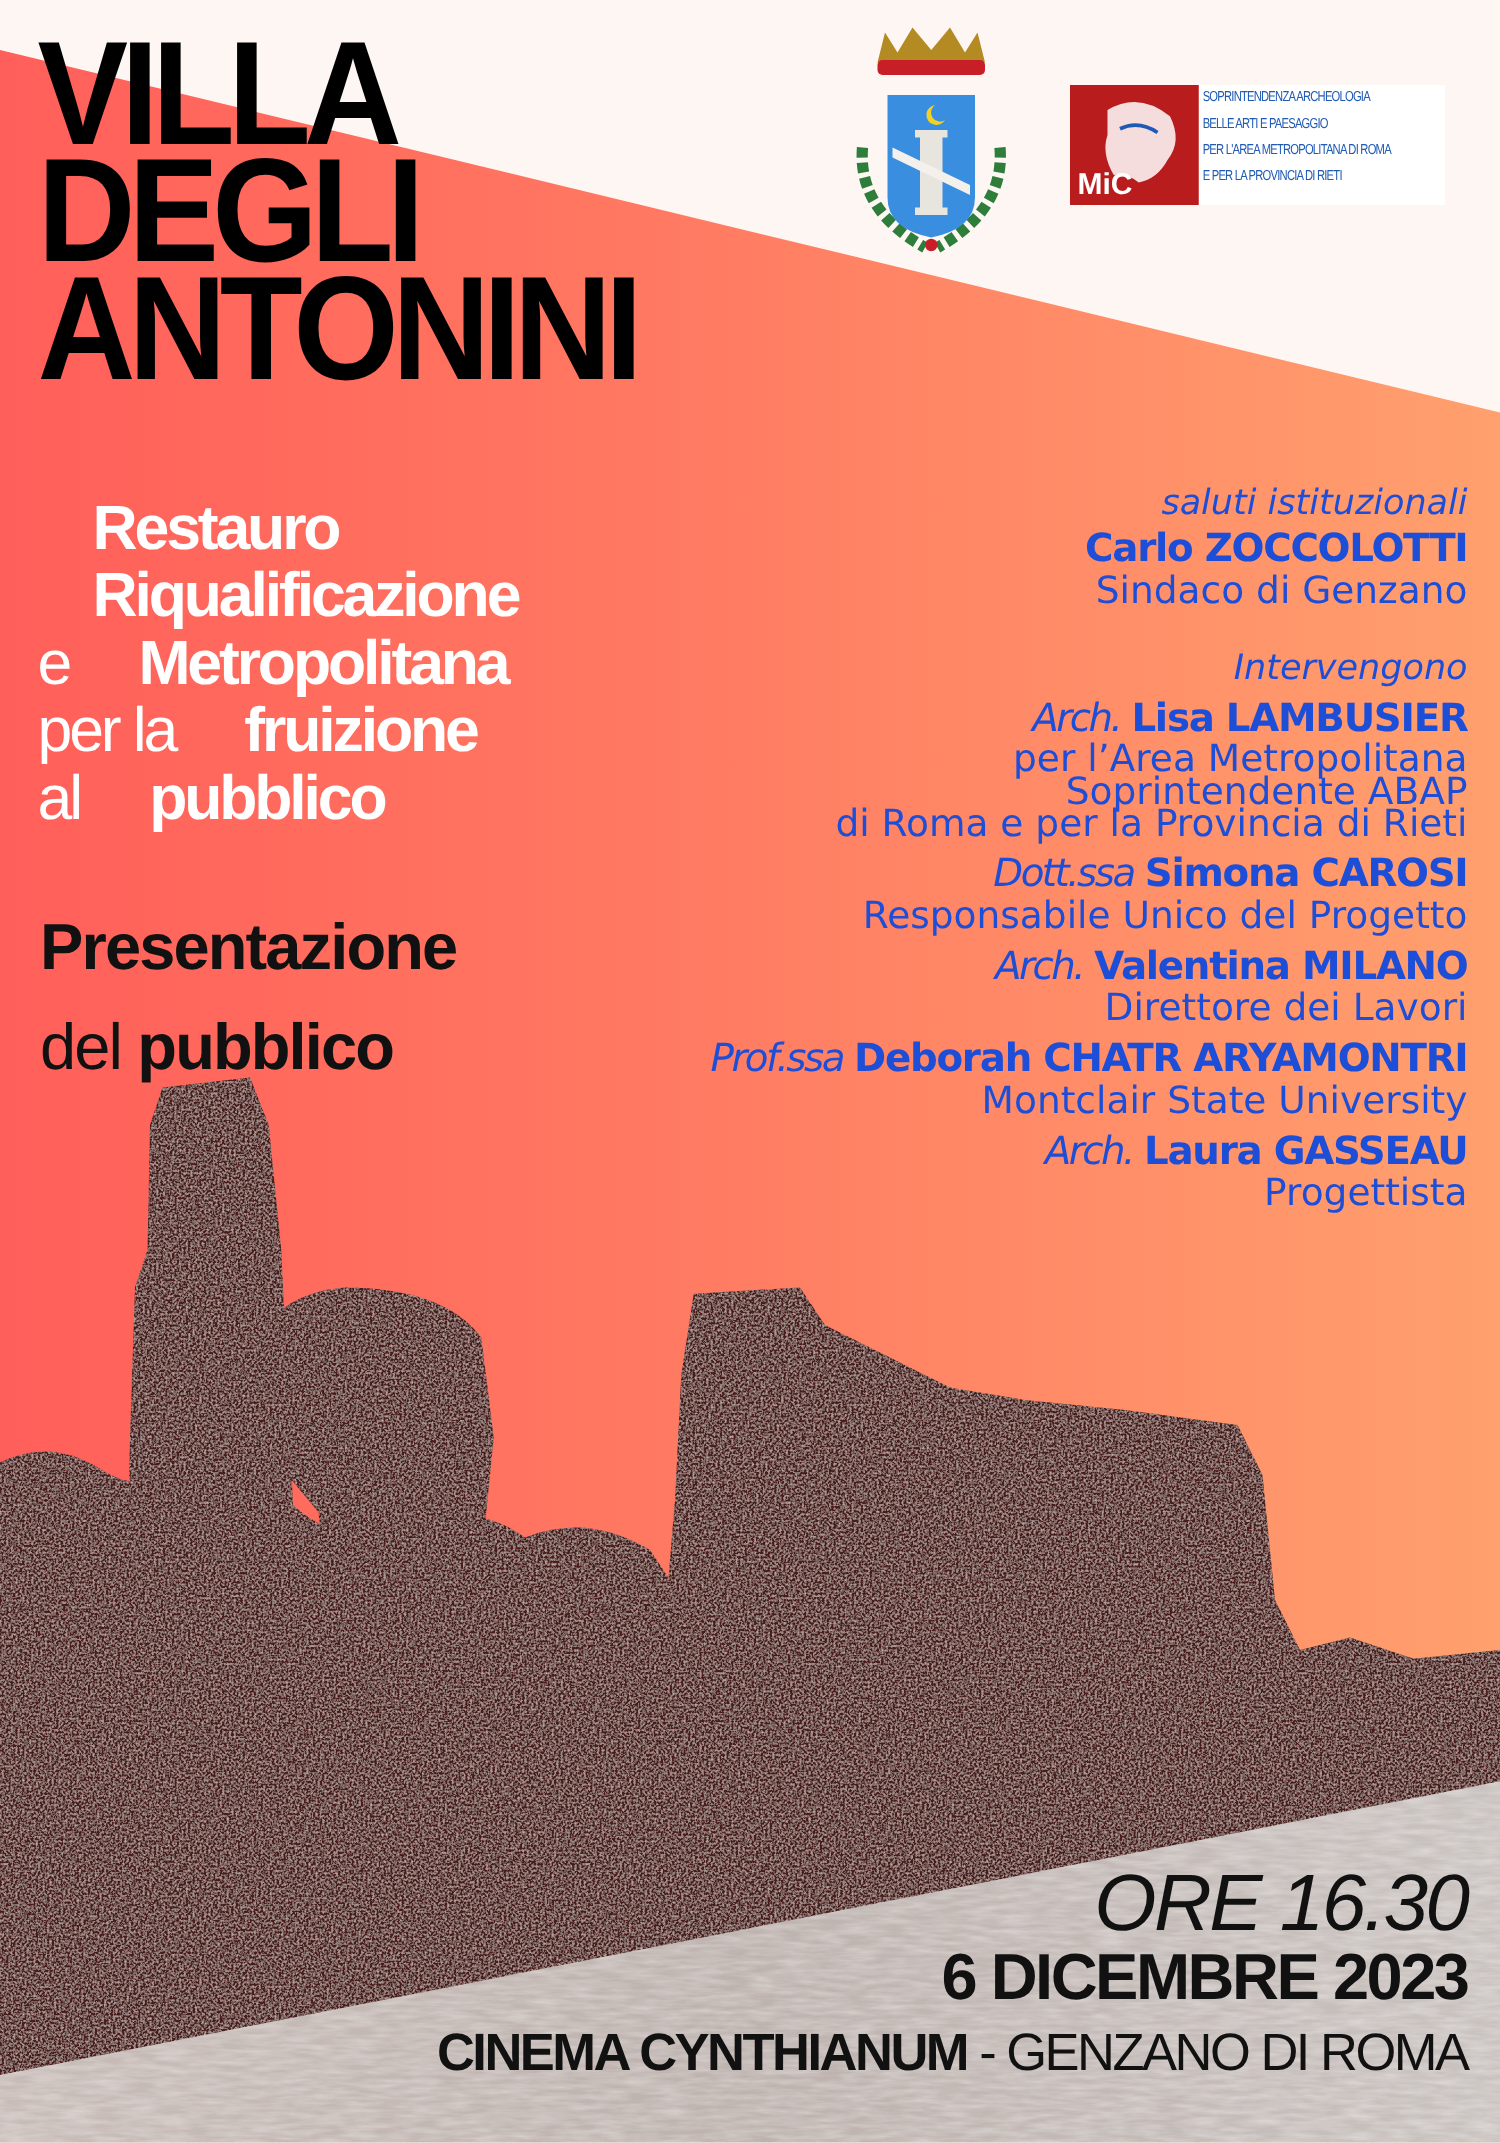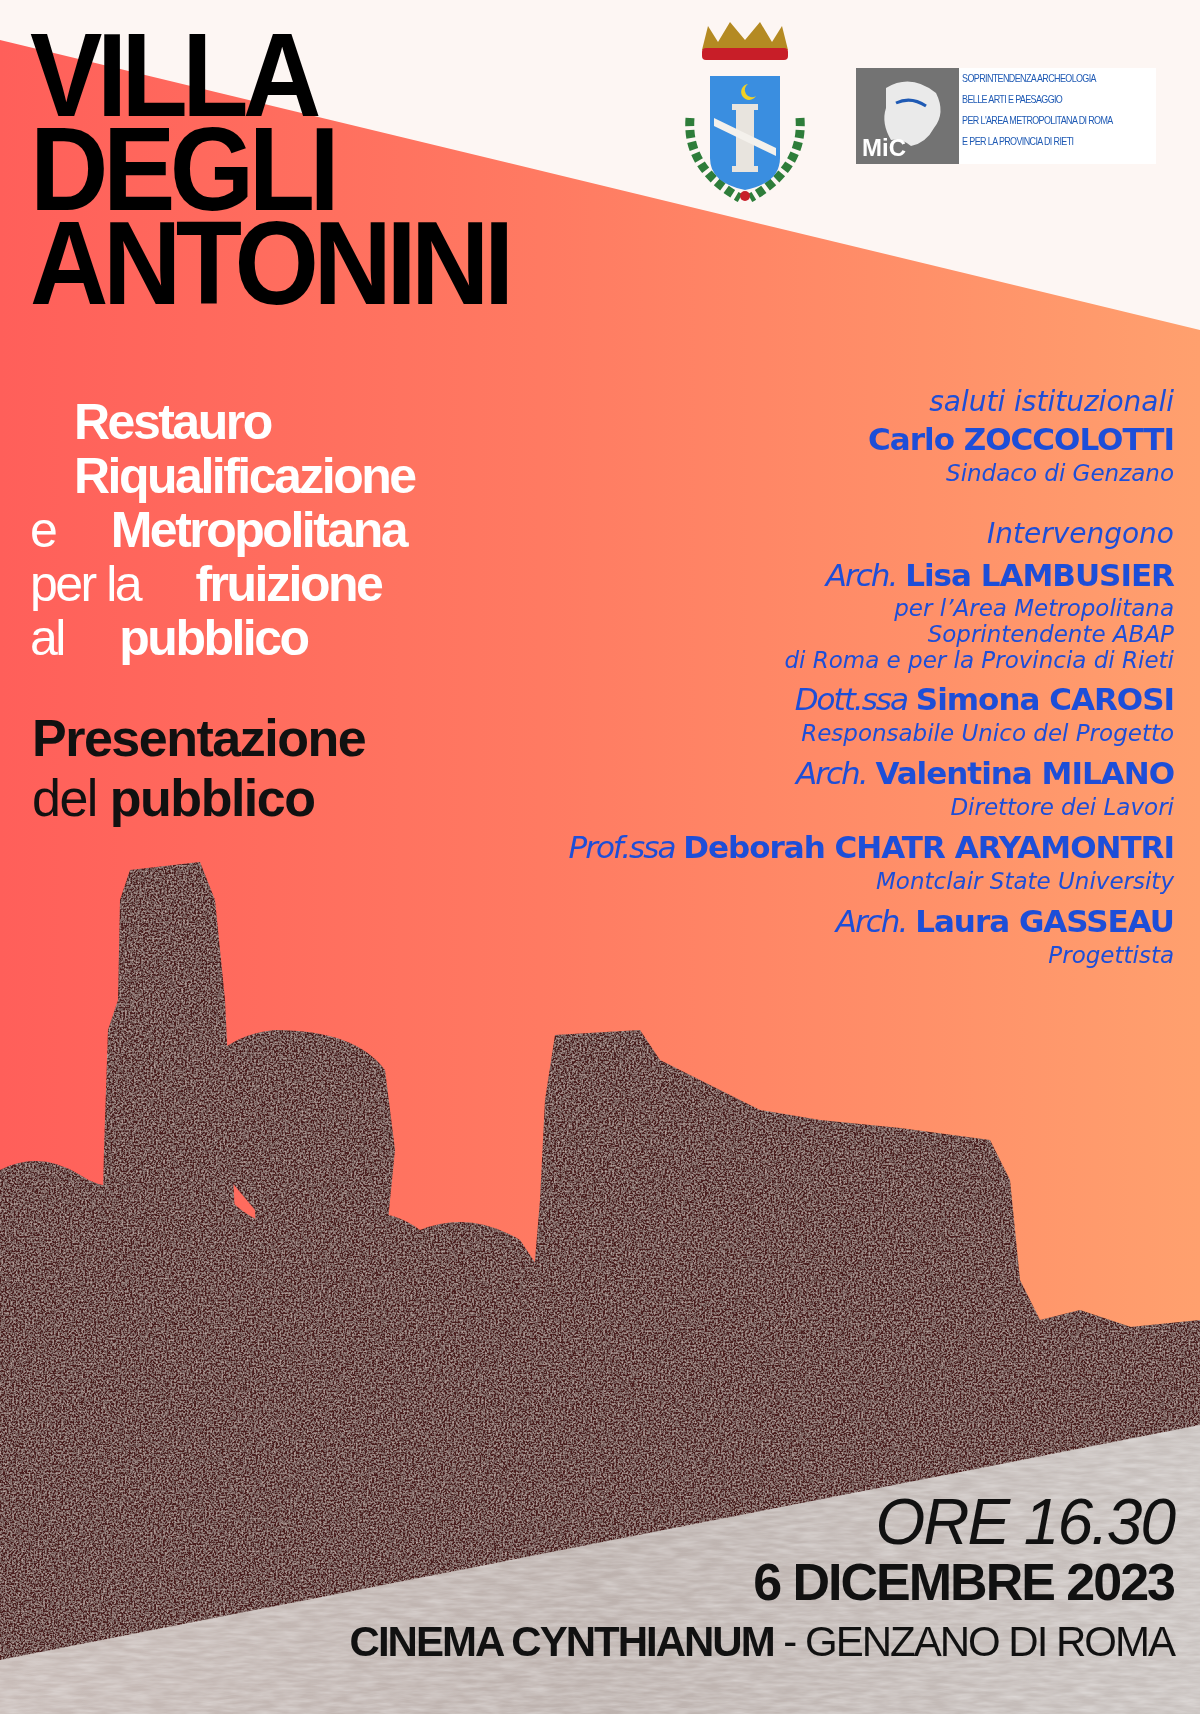--- a/index.html
+++ b/index.html
@@ -17,33 +17,33 @@
 
   .title { position: absolute; left: 30px; top: 28px; margin: 0; font-family: "Liberation Sans", sans-serif; font-weight: 700; font-size: 118px; line-height: 94px; letter-spacing: -6px; color: #000; transform: scaleX(0.92); transform-origin: left top; }
   .title span { display: block; }
 
   .subtitle { position: absolute; left: 30px; top: 395px; color: #fff; font-family: "Liberation Sans", sans-serif; font-size: 50px; line-height: 54px; letter-spacing: -2.5px; }
   .subtitle .line { display: block; white-space: nowrap; }
   .subtitle b { font-weight: 700; margin-left: 44px; }
   .subtitle .light { font-weight: 400; }
 
   .presentazione { position: absolute; left: 32px; top: 708px; color: #111; font-family: "Liberation Sans", sans-serif; font-size: 52px; line-height: 60px; letter-spacing: -1.5px; }
-  .presentazione .line { display: block; white-space: nowrap; }
+  .presentazione .line { display: block; white-space: nowrap; margin-top: 20px; }
 
   .speakers { position: absolute; right: 26px; top: 385px; width: 700px; text-align: right; color: #1d4ed8; font-family: "DejaVu Sans", sans-serif; }
   .intro { font-style: italic; font-size: 28px; line-height: 34px; margin: 0; }
   .sp-name { font-size: 31px; line-height: 40px; margin: 0; white-space: nowrap; letter-spacing: -1px; }
   .sp-name .prefix { font-style: italic; font-weight: 400; letter-spacing: -2px; text-align: right; }
   .sp-name .nm { font-weight: 700; }
-  .sp-role { font-style: italic; font-size: 23px; line-height: 28px; margin: 0 0 6px 0; white-space: nowrap; }
+  .sp-role { font-size: 30px; line-height: 28px; margin: 0 0 6px 0; white-space: nowrap; }
 
   .logos { position: absolute; top: 18px; left: 680px; }
   .coat { position: absolute; left: 0; top: 0; width: 130px; height: 190px; }
   .mic { position: absolute; left: 176px; top: 50px; width: 300px; height: 96px; background: #fff; display: flex; }
-  .mic-box { width: 112px; height: 96px; background: #737373; position: relative; text-decoration: underline; }
+  .mic-box { width: 112px; height: 96px; background: #b91c1c; position: relative; text-decoration: underline; }
   .mic-box span { position: absolute; left: 6px; bottom: 2px; color: #fff; font-family: "Liberation Sans", sans-serif; font-size: 24px; font-weight: 700; }
   .mic-text { padding-left: 4px; font-family: "Liberation Sans", sans-serif; font-size: 11.5px; line-height: 21px; color: #1f5ab4; letter-spacing: -0.8px; transform: scaleX(0.78); transform-origin: left top; white-space: nowrap; }
 
   .event { position: absolute; right: 26px; top: 1495px; text-align: right; color: #111; font-family: "Liberation Sans", sans-serif; letter-spacing: -2px; }
   .event .time { font-size: 64px; line-height: 54px; font-weight: 400; font-style: italic; }
   .event .date { font-size: 52px; line-height: 66px; font-weight: 700; }
   .event .venue { font-size: 42px; line-height: 54px; white-space: nowrap; }
   .event .venue b { font-weight: 700; }
 </style>
 </head>

